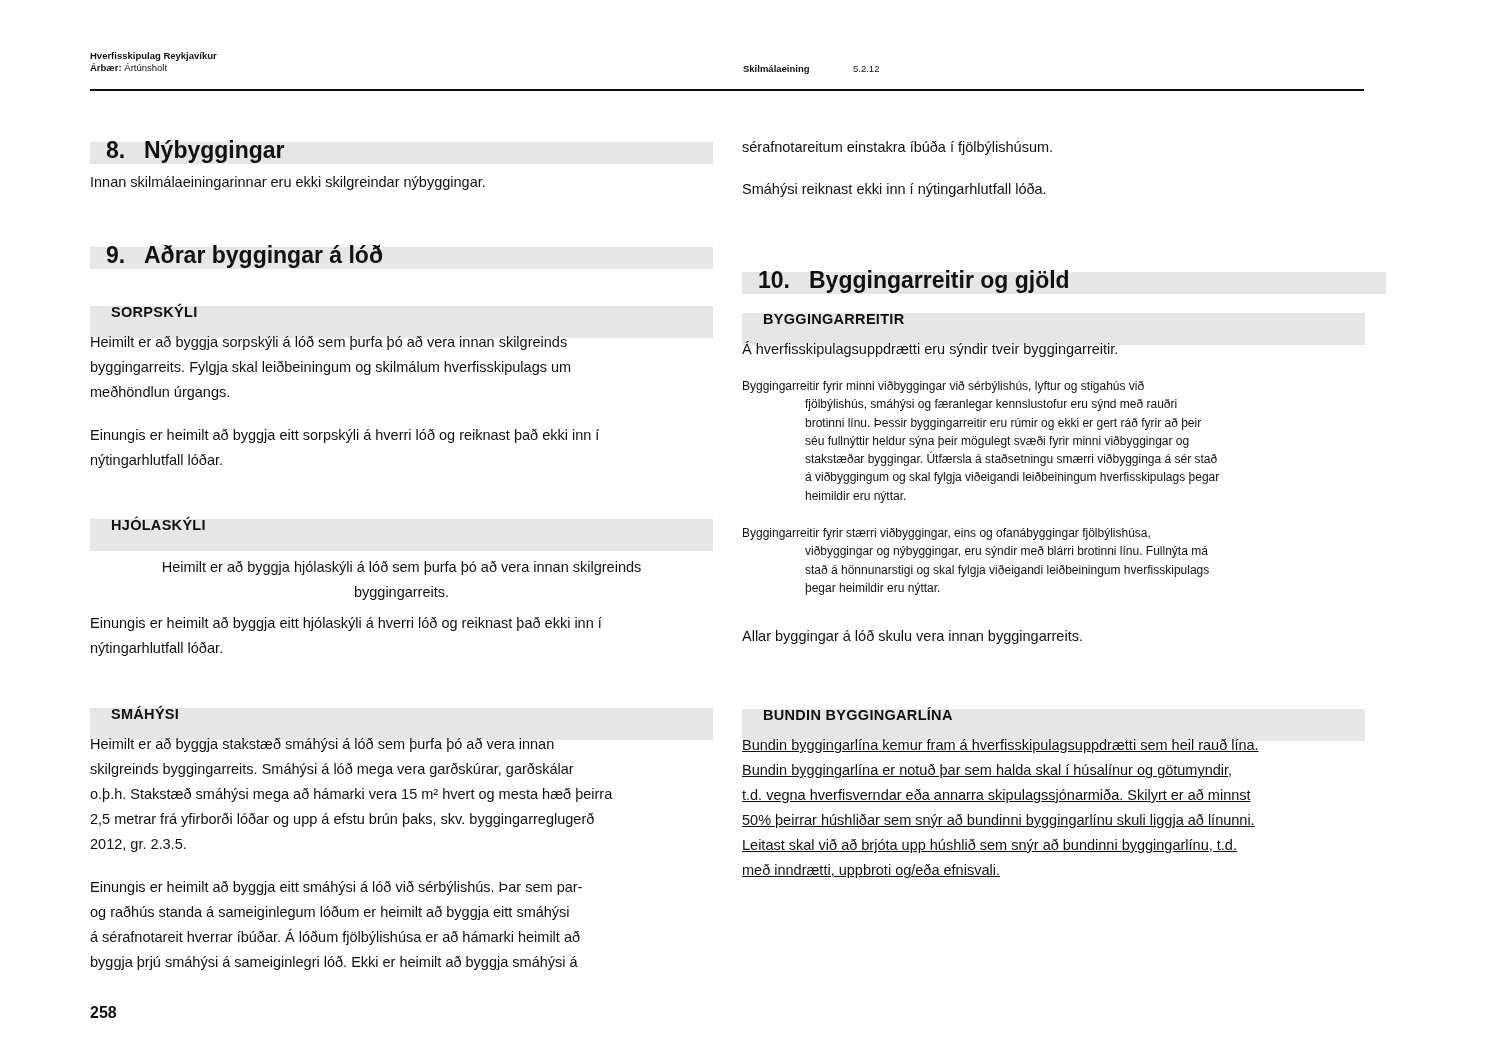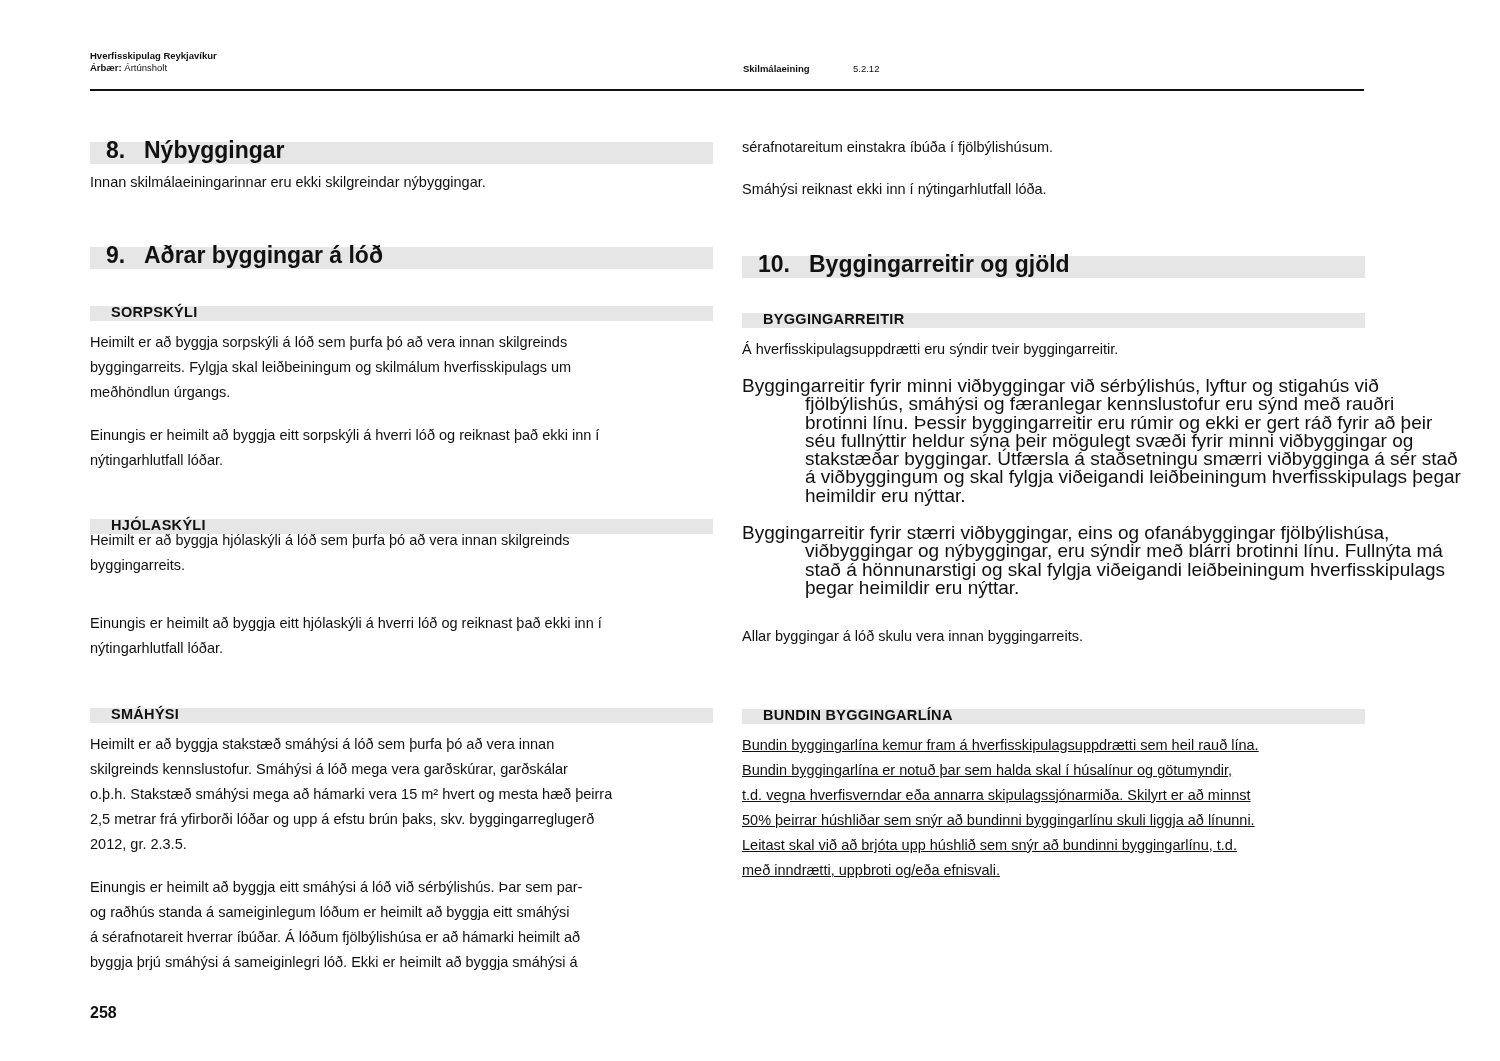--- a/index.html
+++ b/index.html
@@ -62,21 +62,21 @@
     }
     .h1 .num { position: absolute; left: 16px; top: -3px; }
     .h1 .txt { position: absolute; left: 54px; top: -3px; }
     .h1.wide .num { left: 16px; }
     .h1.wide .txt { left: 67px; }
 
     .h2 {
       position: absolute;
       left: 0;
       width: 623px;
-      height: 15px;
+      height: 32px;
       background: #e6e6e6;
       font-weight: bold;
       font-size: 14.5px;
       line-height: 15px;
       letter-spacing: 0.3px;
       white-space: nowrap;
     }
     .h2 span { position: absolute; left: 21px; top: -1px; }
 
     .p {
@@ -85,21 +85,21 @@
       width: 623px;
       font-size: 14.5px;
       line-height: 25px;
       white-space: nowrap;
     }
     .p .line { display: block; }
     .p-hang {
       position: absolute;
       left: 0;
       width: 623px;
-      font-size: 19px;
+      font-size: 12px;
       line-height: 18.3px;
       white-space: nowrap;
     }
     .p-hang .line { display: block; padding-left: 63px; }
     .p-hang .line:first-child { padding-left: 0; }
     .page-number {
       position: absolute;
       left: 90px;
       top: 1004px;
       font-size: 16px;
@@ -146,56 +146,56 @@
     <span class="line">meðhöndlun úrgangs.</span>
   </div>
   <div class="p" style="top:423px;">
     <span class="line">Einungis er heimilt að byggja eitt sorpskýli á hverri lóð og reiknast það ekki inn í</span>
     <span class="line">nýtingarhlutfall lóðar.</span>
   </div>
 
   <div class="h2" style="top:519px;">
     <span>HJÓLASKÝLI</span>
   </div>
-  <div class="p" style="top:528px;">
+  <div class="p" style="top:555px;text-align:center;">
     <span class="line">Heimilt er að byggja hjólaskýli á lóð sem þurfa þó að vera innan skilgreinds</span>
     <span class="line">byggingarreits.</span>
   </div>
   <div class="p" style="top:611px;">
     <span class="line">Einungis er heimilt að byggja eitt hjólaskýli á hverri lóð og reiknast það ekki inn í</span>
     <span class="line">nýtingarhlutfall lóðar.</span>
   </div>
 
   <div class="h2" style="top:708px;">
     <span>SMÁHÝSI</span>
   </div>
   <div class="p" style="top:732px;">
     <span class="line">Heimilt er að byggja stakstæð smáhýsi á lóð sem þurfa þó að vera innan</span>
-    <span class="line">skilgreinds kennslustofur. Smáhýsi á lóð mega vera garðskúrar, garðskálar</span>
+    <span class="line">skilgreinds byggingarreits. Smáhýsi á lóð mega vera garðskúrar, garðskálar</span>
     <span class="line">o.þ.h. Stakstæð smáhýsi mega að hámarki vera 15 m² hvert og mesta hæð þeirra</span>
     <span class="line">2,5 metrar frá yfirborði lóðar og upp á efstu brún þaks, skv. byggingarreglugerð</span>
     <span class="line">2012, gr. 2.3.5.</span>
   </div>
   <div class="p" style="top:875px;">
     <span class="line">Einungis er heimilt að byggja eitt smáhýsi á lóð við sérbýlishús. Þar sem par-</span>
     <span class="line">og raðhús standa á sameiginlegum lóðum er heimilt að byggja eitt smáhýsi</span>
     <span class="line">á sérafnotareit hverrar íbúðar. Á lóðum fjölbýlishúsa er að hámarki heimilt að</span>
     <span class="line">byggja þrjú smáhýsi á sameiginlegri lóð. Ekki er heimilt að byggja smáhýsi á</span>
   </div>
 </div>
 
 <div class="col col-right">
   <div class="p" style="top:135px;">
     <span class="line">sérafnotareitum einstakra íbúða í fjölbýlishúsum.</span>
   </div>
   <div class="p" style="top:177px;">
     <span class="line">Smáhýsi reiknast ekki inn í nýtingarhlutfall lóða.</span>
   </div>
 
-  <div class="h1 wide" style="top:256px;">
+  <div class="h1 wide" style="top:272px;padding-left:21px;">
     <span class="num">10.</span>
     <span class="txt">Byggingarreitir og gjöld</span>
   </div>
 
   <div class="h2" style="top:313px;">
     <span>BYGGINGARREITIR</span>
   </div>
   <div class="p" style="top:337px;">
     <span class="line">Á hverfisskipulagsuppdrætti eru sýndir tveir byggingarreitir.</span>
   </div>

